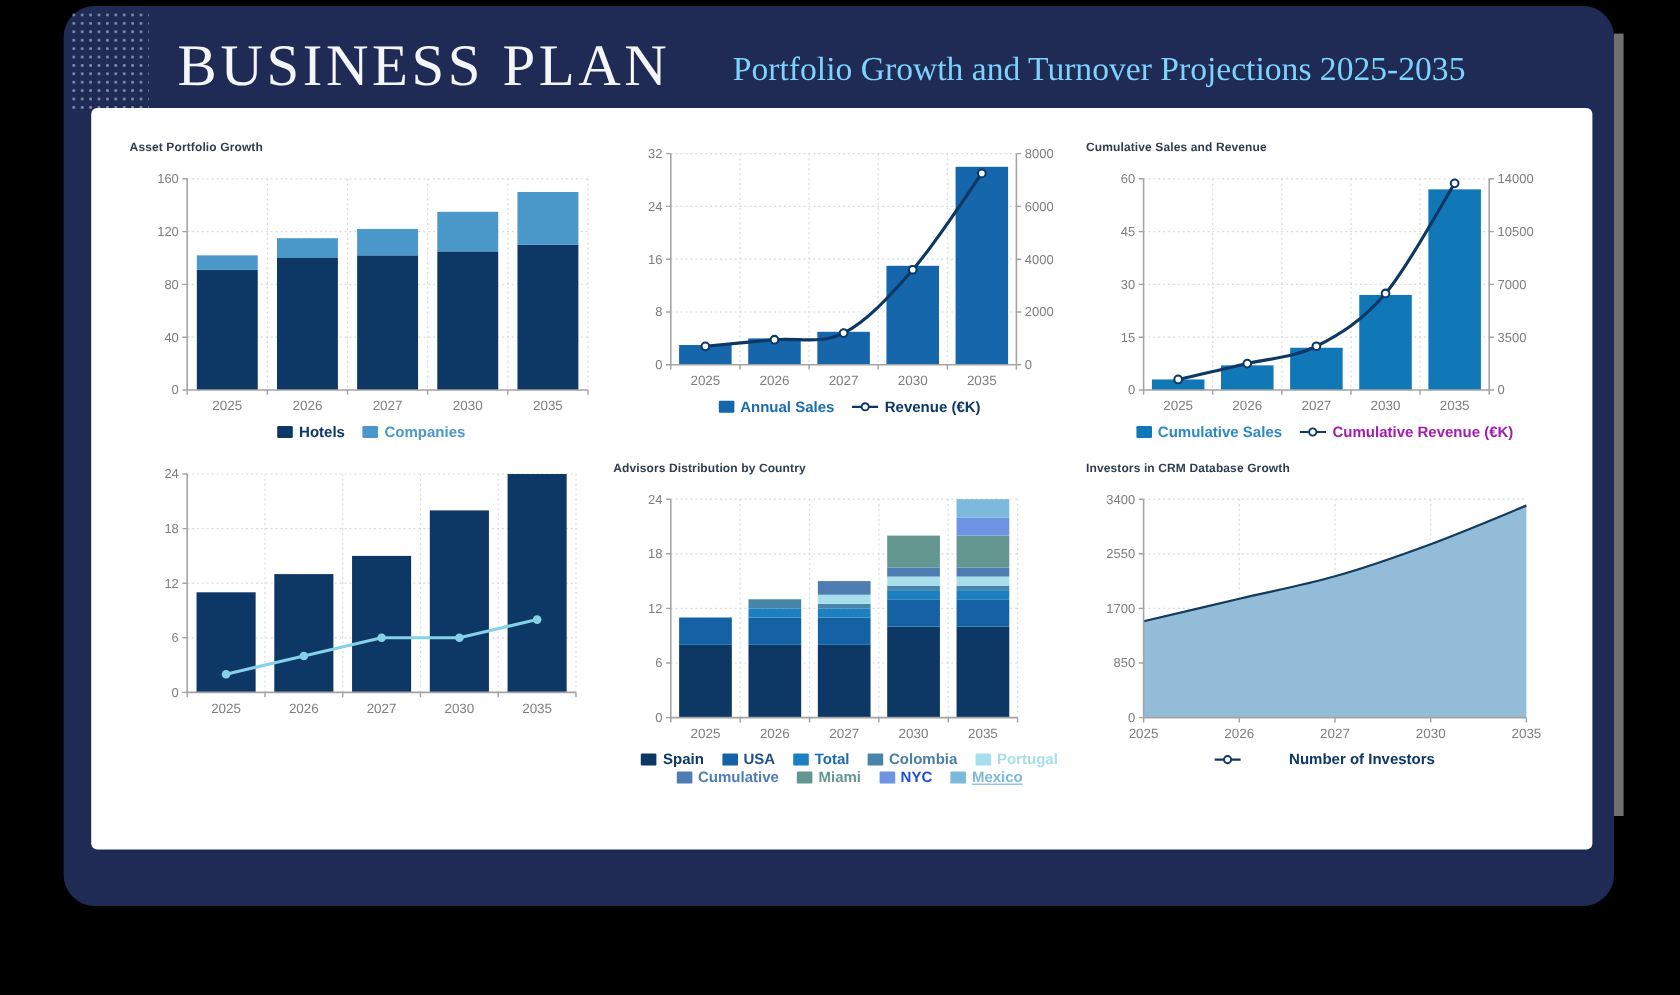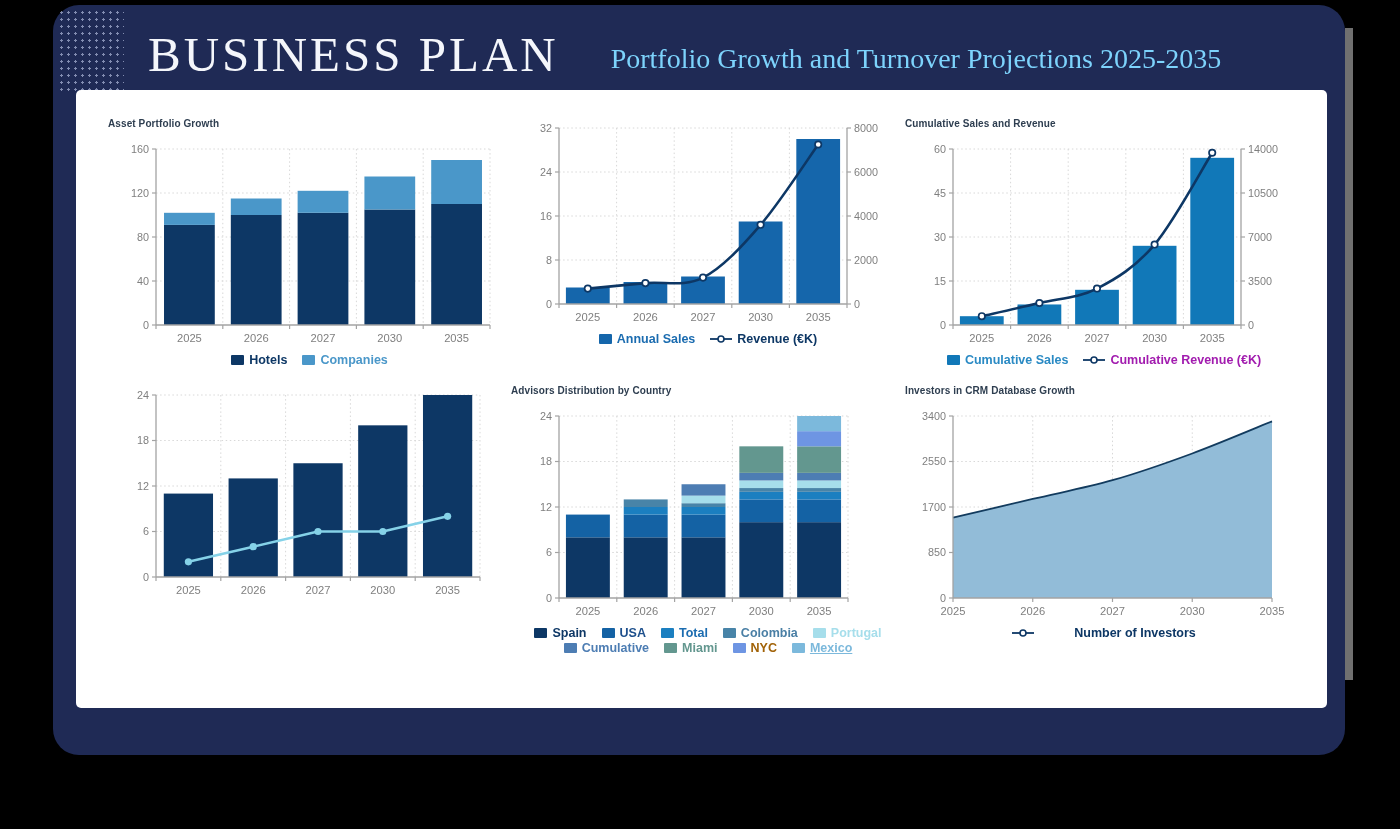--- a/index.html
+++ b/index.html
@@ -409,21 +409,21 @@
               <span class="legend-item">
                 <span class="legend-swatch" style="background: rgb(77, 125, 179);"></span>
                 <span style="color: rgb(77, 125, 179);">Cumulative</span>
               </span>
               <span class="legend-item">
                 <span class="legend-swatch" style="background: rgb(99, 151, 143);"></span>
                 <span style="color: rgb(99, 151, 143);">Miami</span>
               </span>
               <span class="legend-item">
                 <span class="legend-swatch" style="background: rgb(110, 149, 227);"></span>
-                <span style="color: #a16207;">NYC</span>
+                <span style="color: #1d4ed8;">NYC</span>
               </span>
               <span class="legend-item">
                 <span class="legend-swatch" style="background: rgb(124, 185, 220);"></span>
                 <span style="color: rgb(124, 185, 220); text-decoration: underline;">Mexico</span>
               </span>
             </div>
           </div>
       </div>
       <div class="chart-cell">
         <div class="chart-title">Investors in CRM Database Growth</div>

